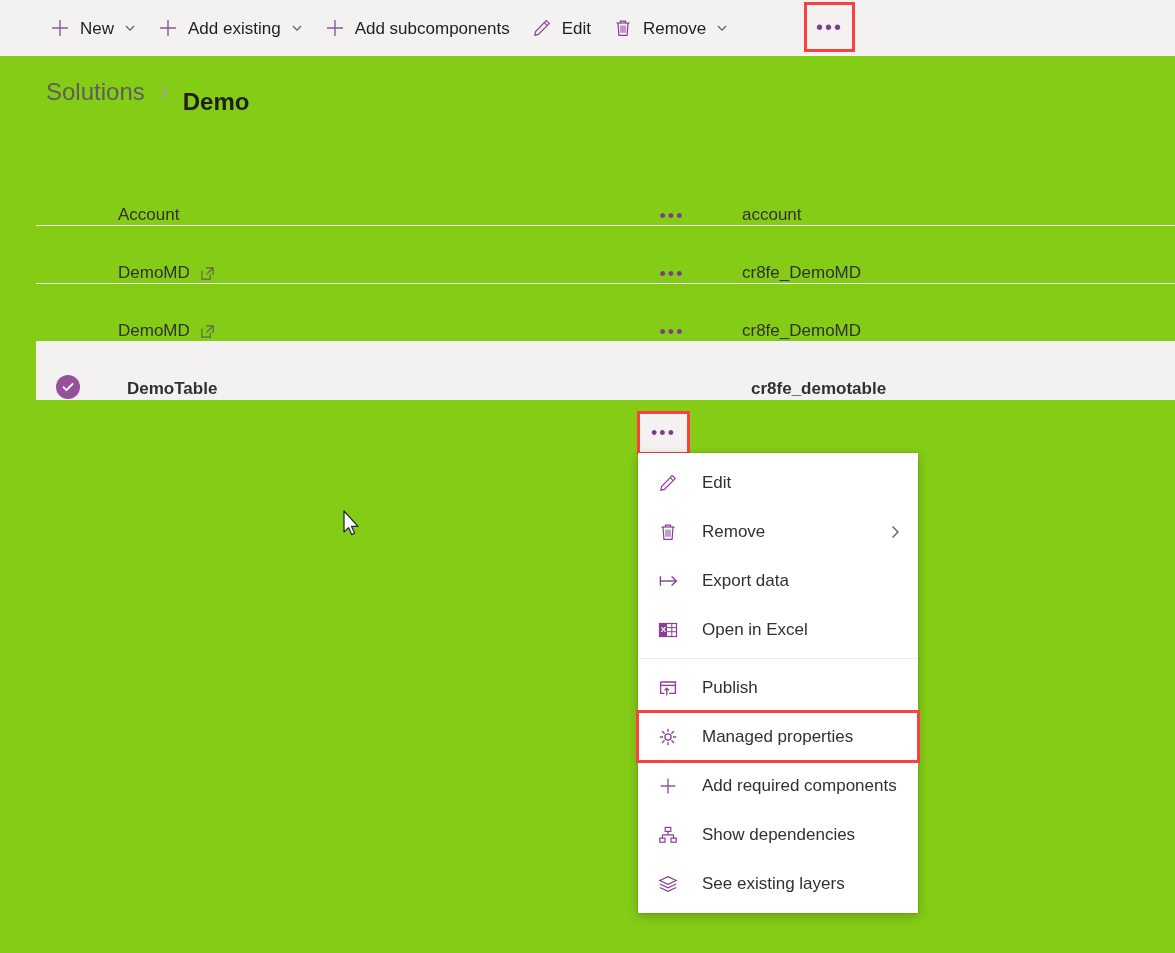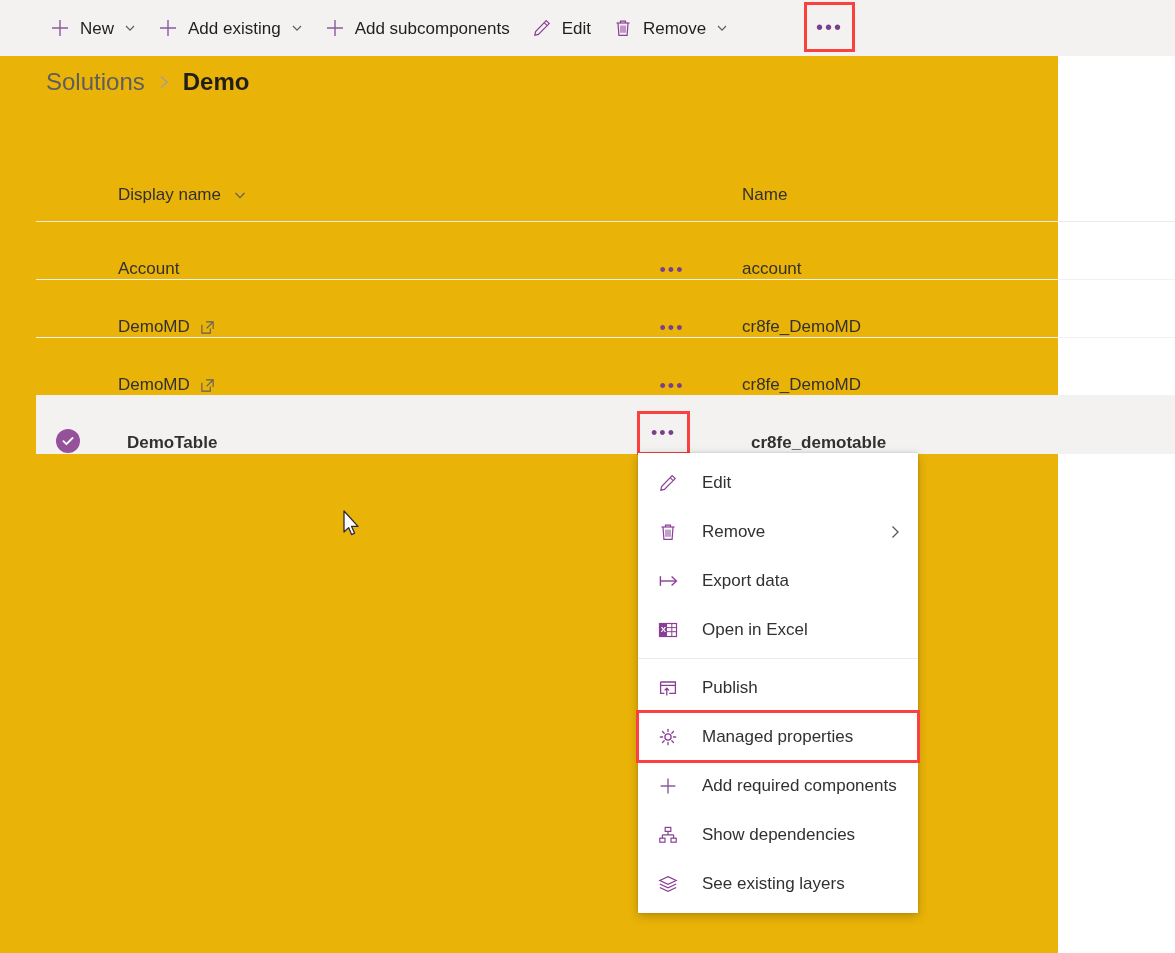--- a/index.html
+++ b/index.html
@@ -4,21 +4,21 @@
 <title>Power Apps Solution Components</title>
 <style>
   * { box-sizing: border-box; }
   html, body {
     margin: 0; padding: 0;
     width: 1175px; height: 953px;
     background: #ffffff;
     font-family: "Liberation Sans", sans-serif;
     overflow: hidden;
   }
-  #app { position: relative; width: 1058px; height: 953px; background:#eab308; }
+  #app { position: relative; width: 1175px; height: 953px; background:#84cc16; }
 
   
   .commandbar {
     position: absolute; top:0; left:0; width:1175px; height:56px;
     background:#f3f2f1;
     display:flex; align-items:center;
     padding-left: 40px;
   }
   .cmd {
     display:flex; align-items:center; height:40px;
@@ -39,21 +39,21 @@
   .cmd-ellipsis .dots { letter-spacing:2px; color:#7a3f8c; font-size:20px; line-height:1; }
 
   
   .breadcrumb {
     position:absolute; left:46px; top:68px;
     display:flex; align-items:center;
     font-size:24px;
   }
   .bc-link { color:#605e5c; cursor:pointer; }
   .bc-sep { margin:0 12px; color:#a19f9d; display:inline-flex; }
-  .bc-current { color:#201f1e; font-weight:bold; }
+  .bc-current { color:#201f1e; font-weight:bold;margin-top:20px; }
 
   
   .grid { position:absolute; left:36px; top:168px; width:1139px; }
   .grid-head {
     display:flex; align-items:center; height:54px;
     border-bottom:1px solid #edebe9;
     font-size:17px; color:#323130;
   }
   .grid-row {
     display:flex; align-items:flex-end; height:58px;
@@ -192,35 +192,20 @@
     <span class="bc-sep">
       <svg width="14" height="18" viewBox="0 0 14 18">
           <path d="M4 3.5 L10 9 L4 14.5" stroke="#a19f9d" stroke-width="1.5" fill="none"></path>
         </svg>
     </span>
     <span class="bc-current">Demo</span>
   </div>
 
   <div class="grid">
 
-    <div class="grid-head">
-      <div class="hdr-check"></div>
-      <div class="hdr-display">
-        <span>Display name</span>
-        <span class="sortchev">
-          <svg width="14" height="14" viewBox="0 0 14 14">
-              <path d="M2.5 5 L7 9.6 L11.5 5" stroke="#605e5c" stroke-width="1.2" fill="none"></path>
-            </svg>
-        </span>
-      </div>
-      <div class="hdr-pad"></div>
-      <div class="hdr-name">
-        <span>Name</span>
-      </div>
-    </div>
 
     <div class="grid-row">
       <div class="cell-check"></div>
       <div class="cell-display">
         <span>Account</span>
       </div>
       <div class="cell-dots">
         <span class="row-dots">•••</span>
       </div>
       <div class="cell-name">

